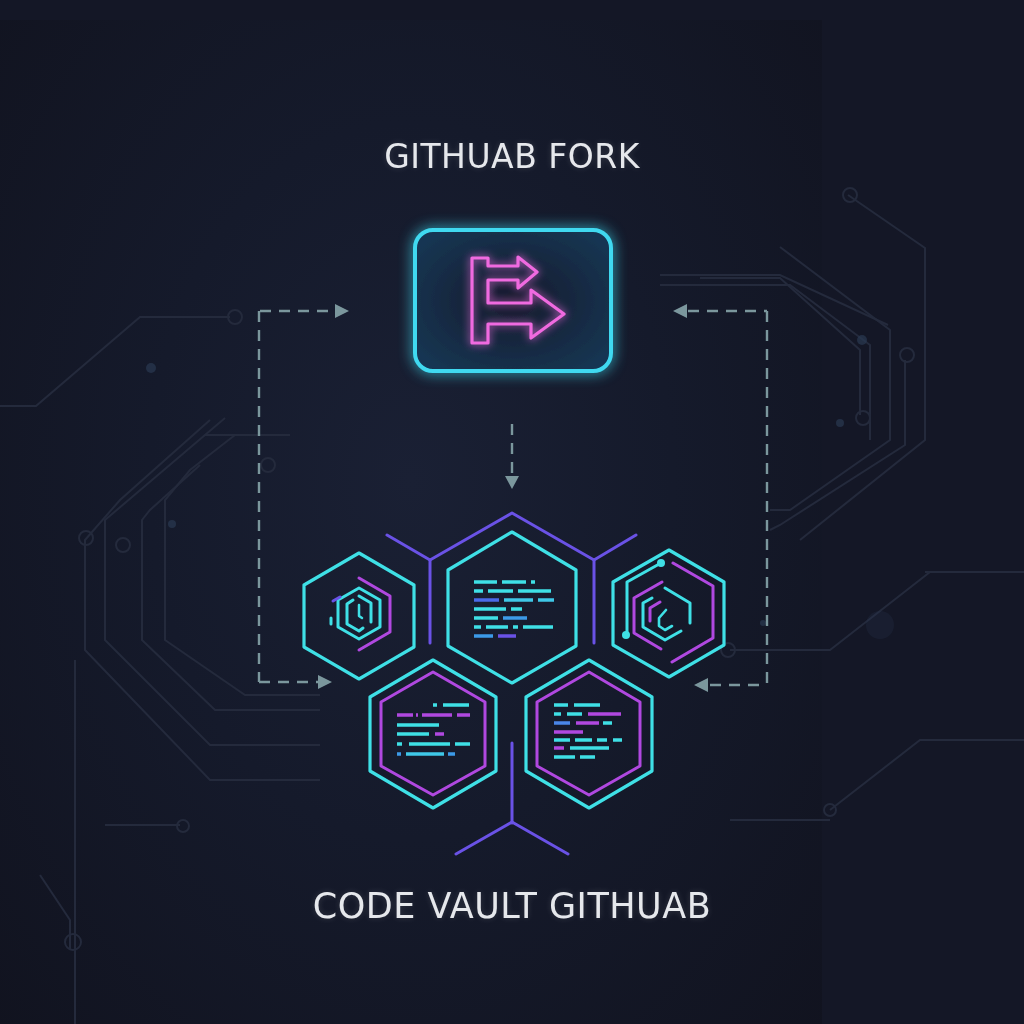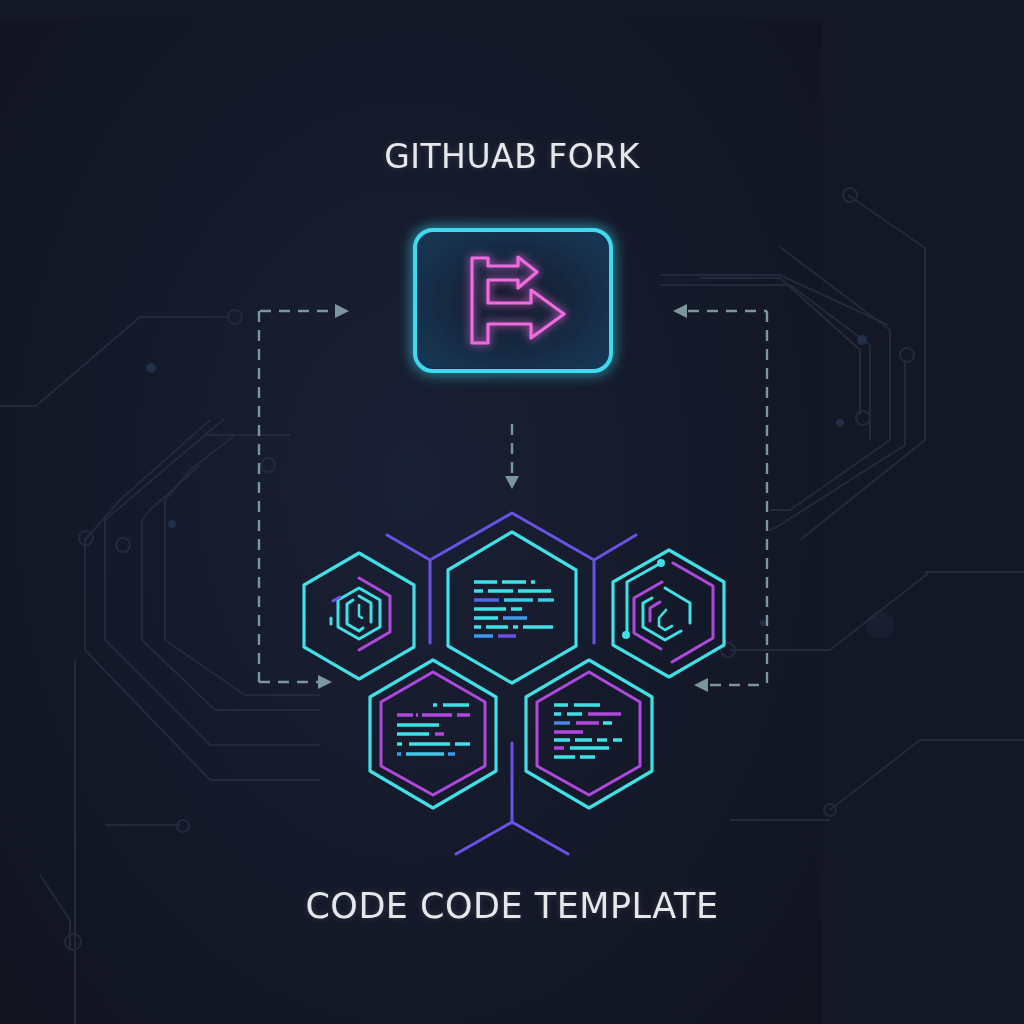--- a/index.html
+++ b/index.html
@@ -226,15 +226,15 @@
           <path d="M554 712 L583 712" stroke="#b048e0"></path>
           <path d="M554 720 L570 720 M575 720 L592 720 M597 720 L607 720 M613 720 L622 720" stroke="#3fe0e6"></path>
           <path d="M554 728 L564 728" stroke="#b048e0"></path>
           <path d="M570 728 L609 728" stroke="#3fe0e6"></path>
           <path d="M554 737 L575 737 M580 737 L595 737" stroke="#3fe0e6"></path>
         </g>
       </g>
     </g>
   </svg>
 
-  <div class="title bottom">CODE CODE TEMPLATE</div>
+  <div class="title bottom">CODE VAULT GITHUAB</div>
 
 </div>
 
 </body></html>

